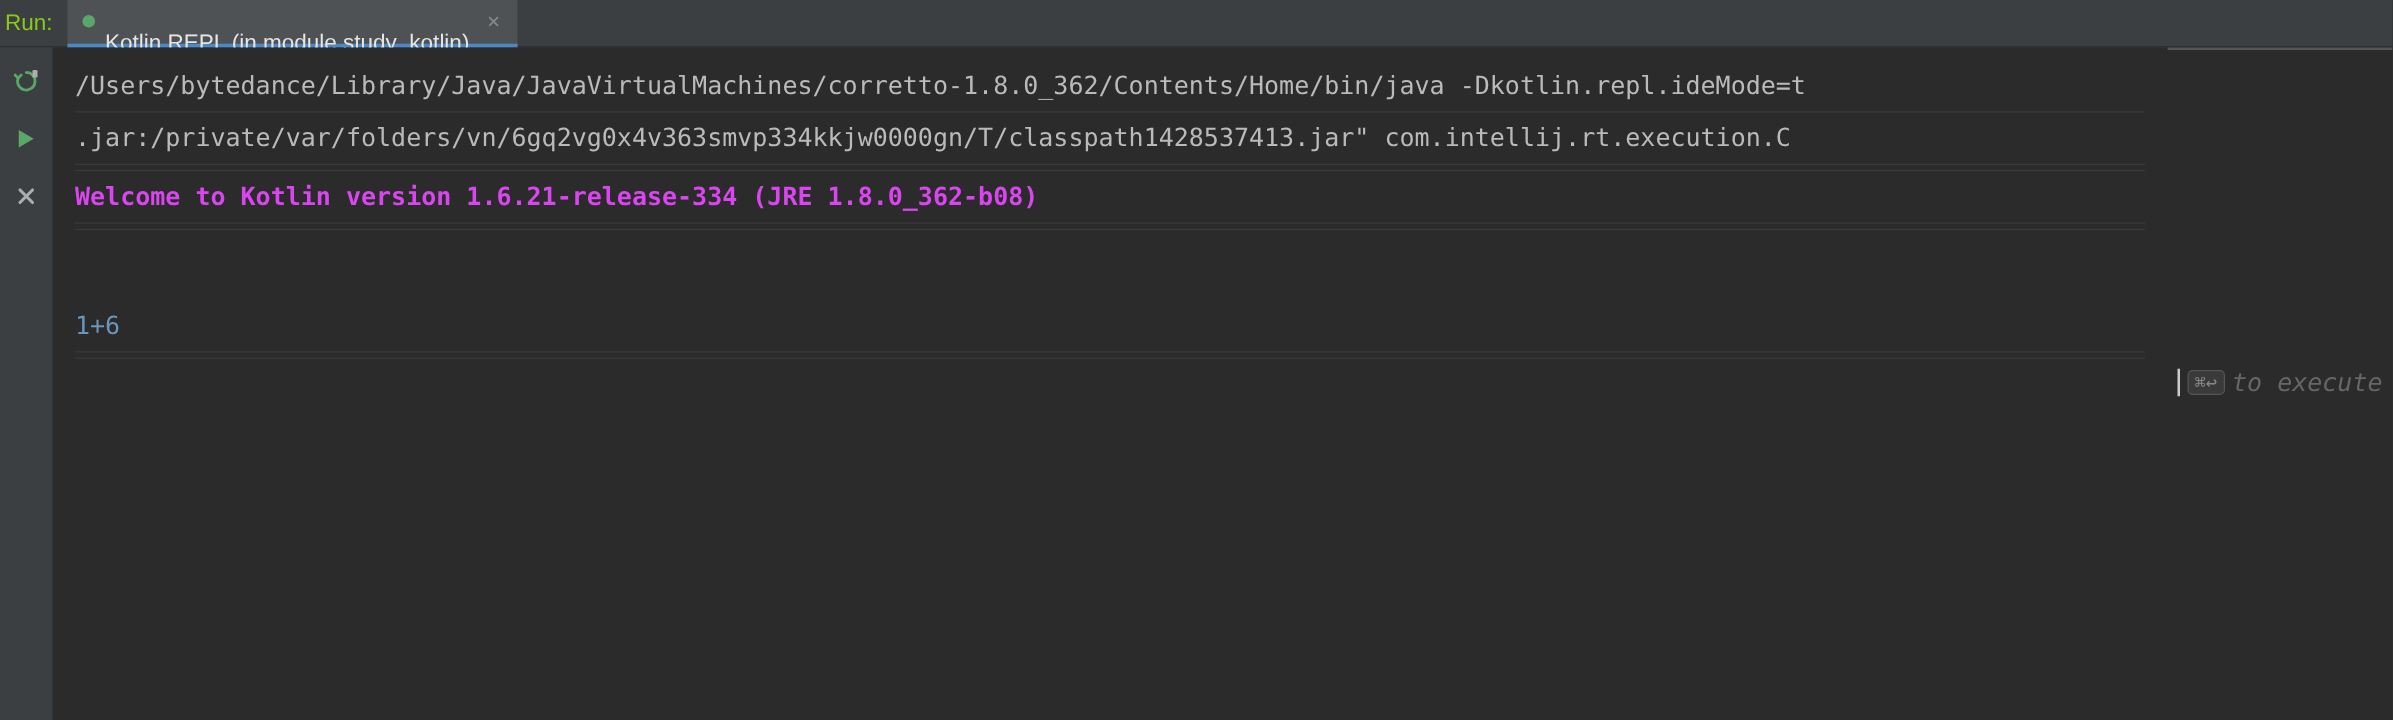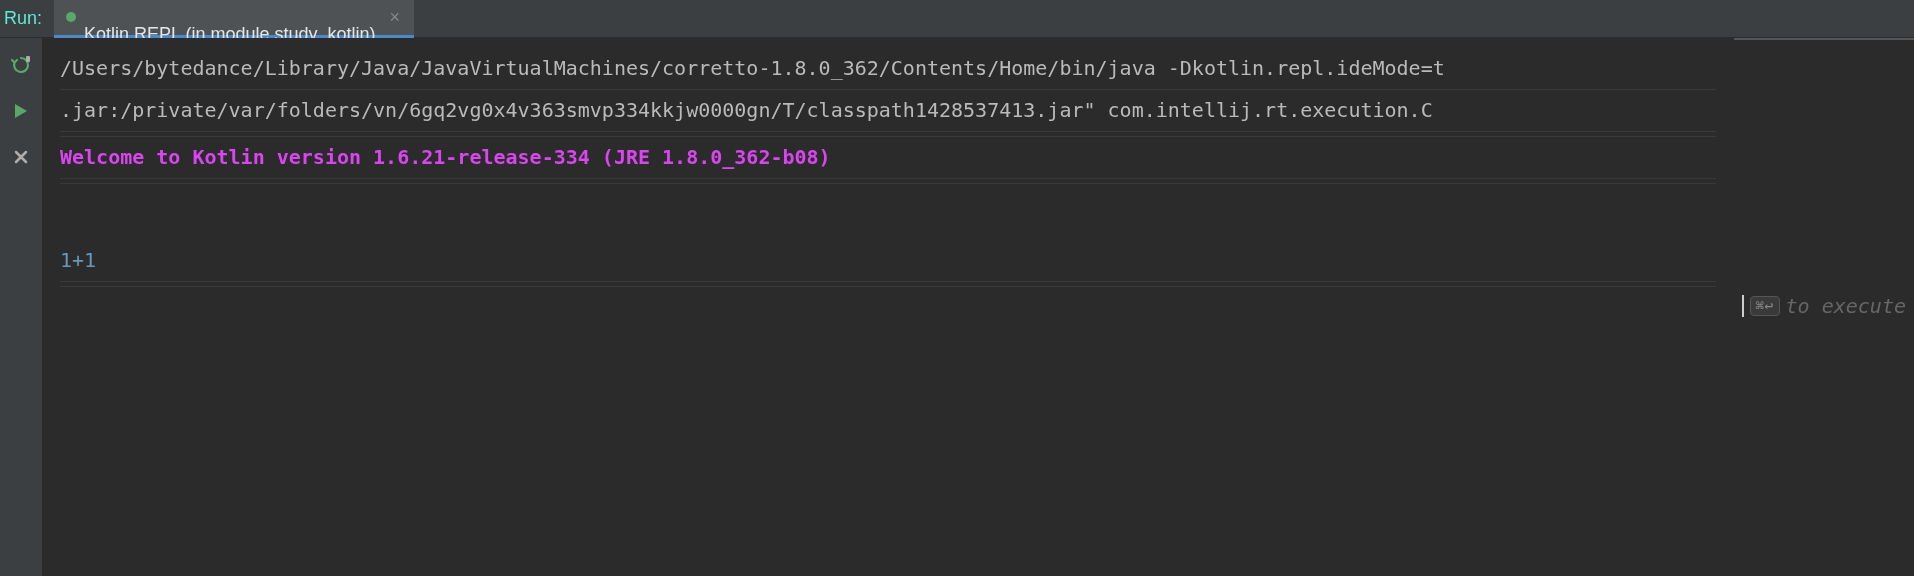--- a/index.html
+++ b/index.html
@@ -16,21 +16,21 @@
       overflow: hidden;
     }
     .header {
       display: flex;
       align-items: center;
       height: 38px;
       background: #3c3f41;
       border-bottom: 1px solid #2b2d30;
     }
     .run-label {
-      color: #5eead4;
+      color: #84cc16;
       font-size: 18px;
       padding: 0 12px 0 4px;
     }
     .tab {
       display: flex;
       align-items: center;
       height: 38px;
       padding: 0 14px 0 12px;
       background: #4e5254;
       border-bottom: 3px solid #4a88c7;
@@ -185,21 +185,21 @@
     <div class="console-output">
       <div class="console-line">/Users/bytedance/Library/Java/JavaVirtualMachines/corretto-1.8.0_362/Contents/Home/bin/java -Dkotlin.repl.ideMode=t</div>
       <div class="line-sep"></div>
       <div class="console-line"> .jar:/private/var/folders/vn/6gq2vg0x4v363smvp334kkjw0000gn/T/classpath1428537413.jar" com.intellij.rt.execution.C</div>
       <div class="line-sep"></div>
       <div class="line-sep"></div>
       <div class="console-line welcome-line">Welcome to Kotlin version 1.6.21-release-334 (JRE 1.8.0_362-b08)</div>
       <div class="line-sep"></div>
       <div class="line-sep"></div>
       <div class="spacer"></div>
-      <div class="console-line input-expr">1+1</div>
+      <div class="console-line input-expr">1+6</div>
       <div class="line-sep"></div>
       <div class="line-sep"></div>
     </div>
 
     <div class="input-panel">
       <span class="cursor-bar"></span>
       <span class="hint-box">
         <span class="key-hint">⌘↩</span>
         <span>to execute</span>
       </span>

